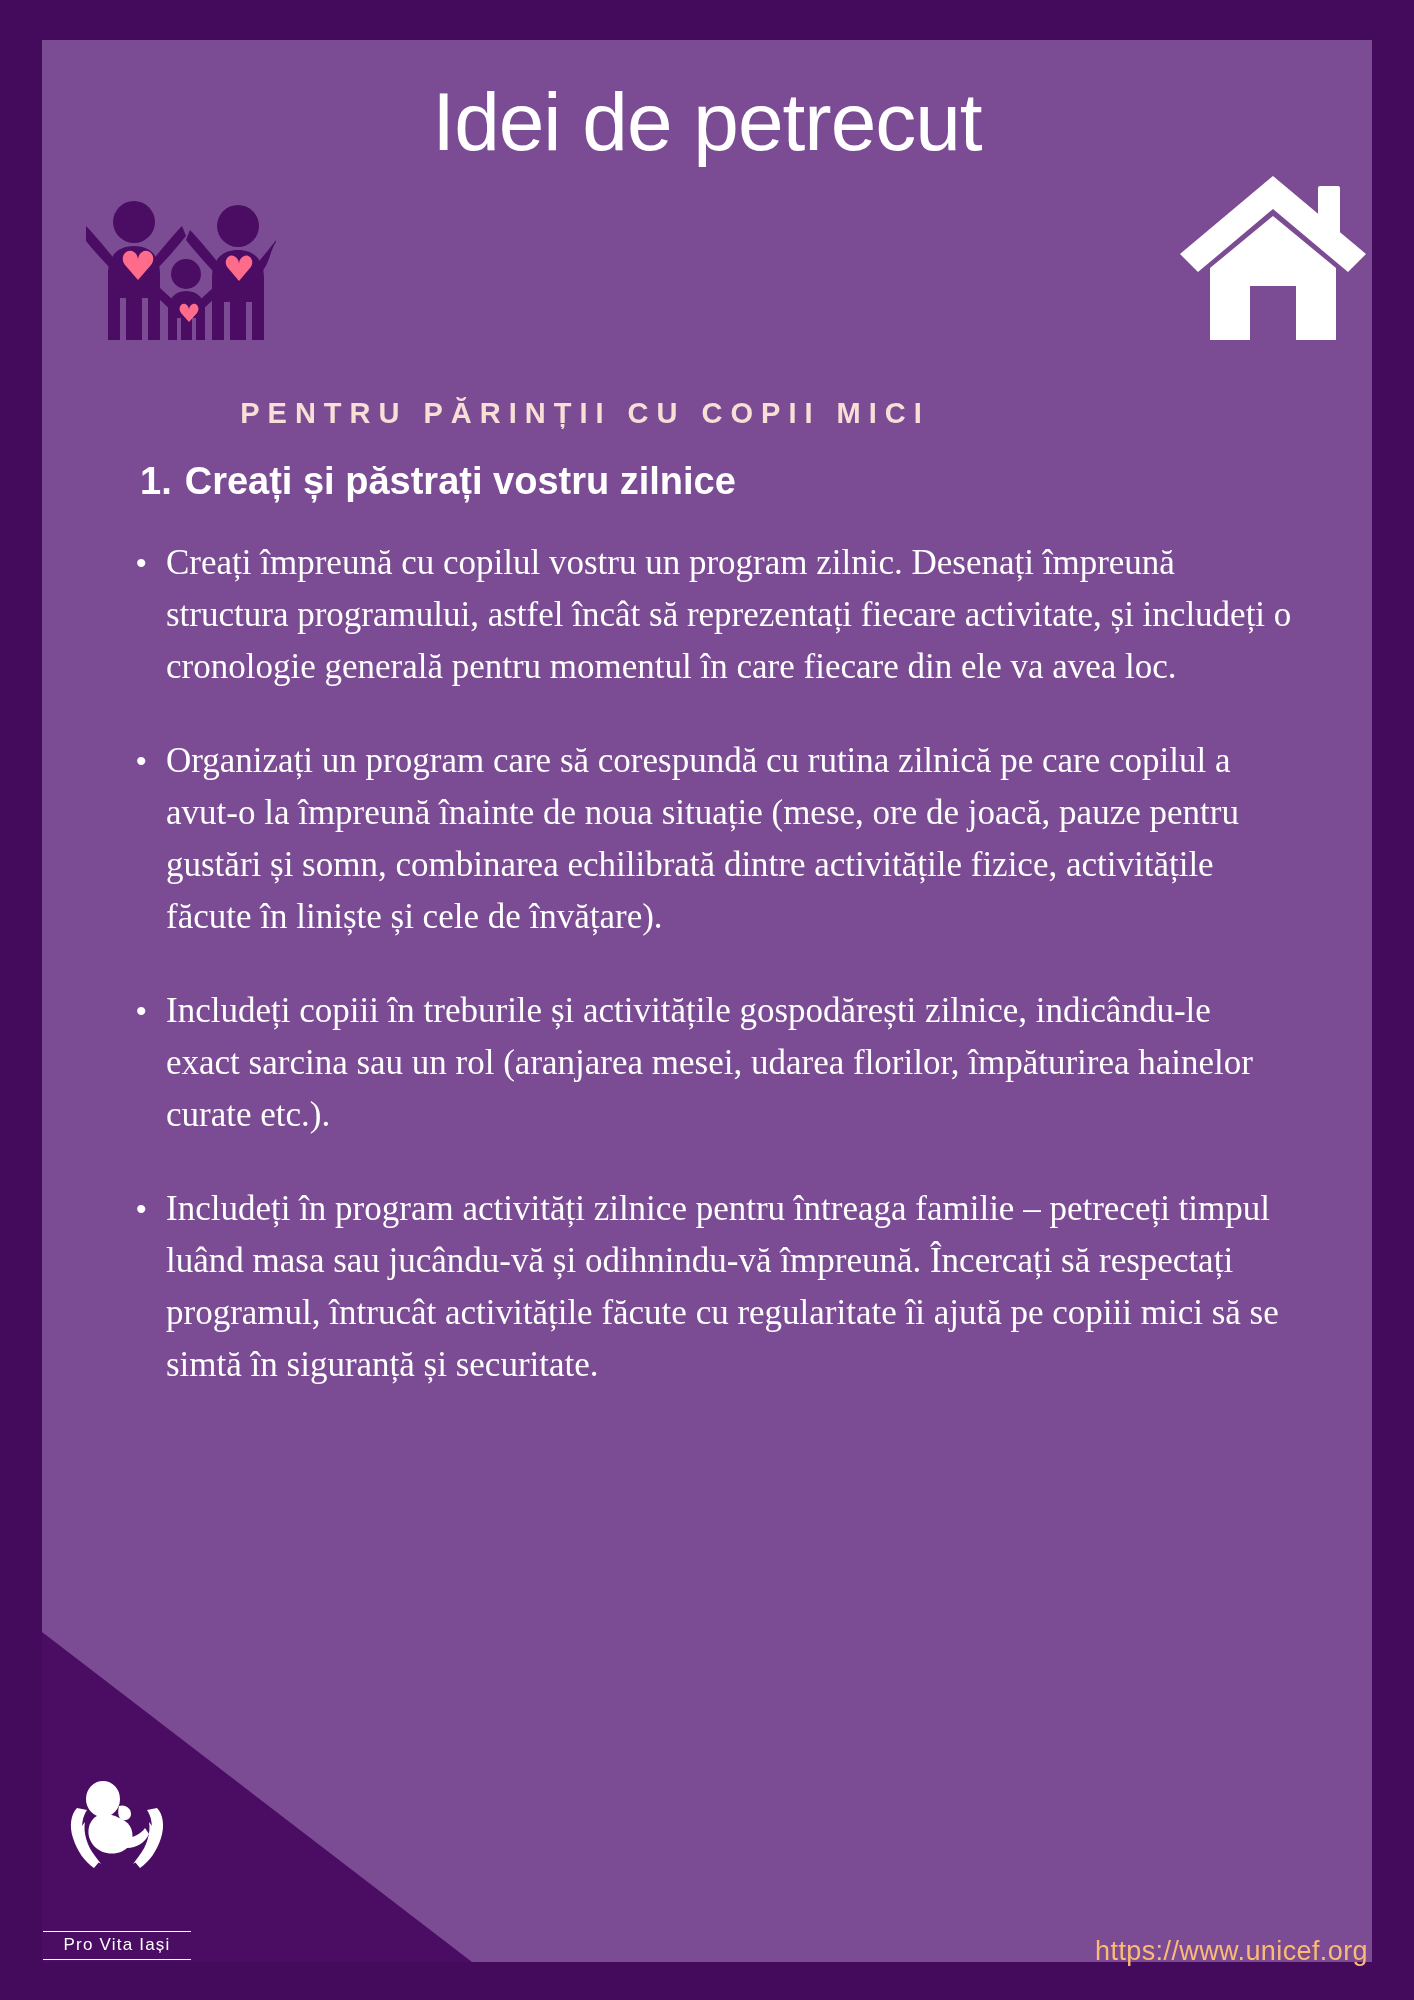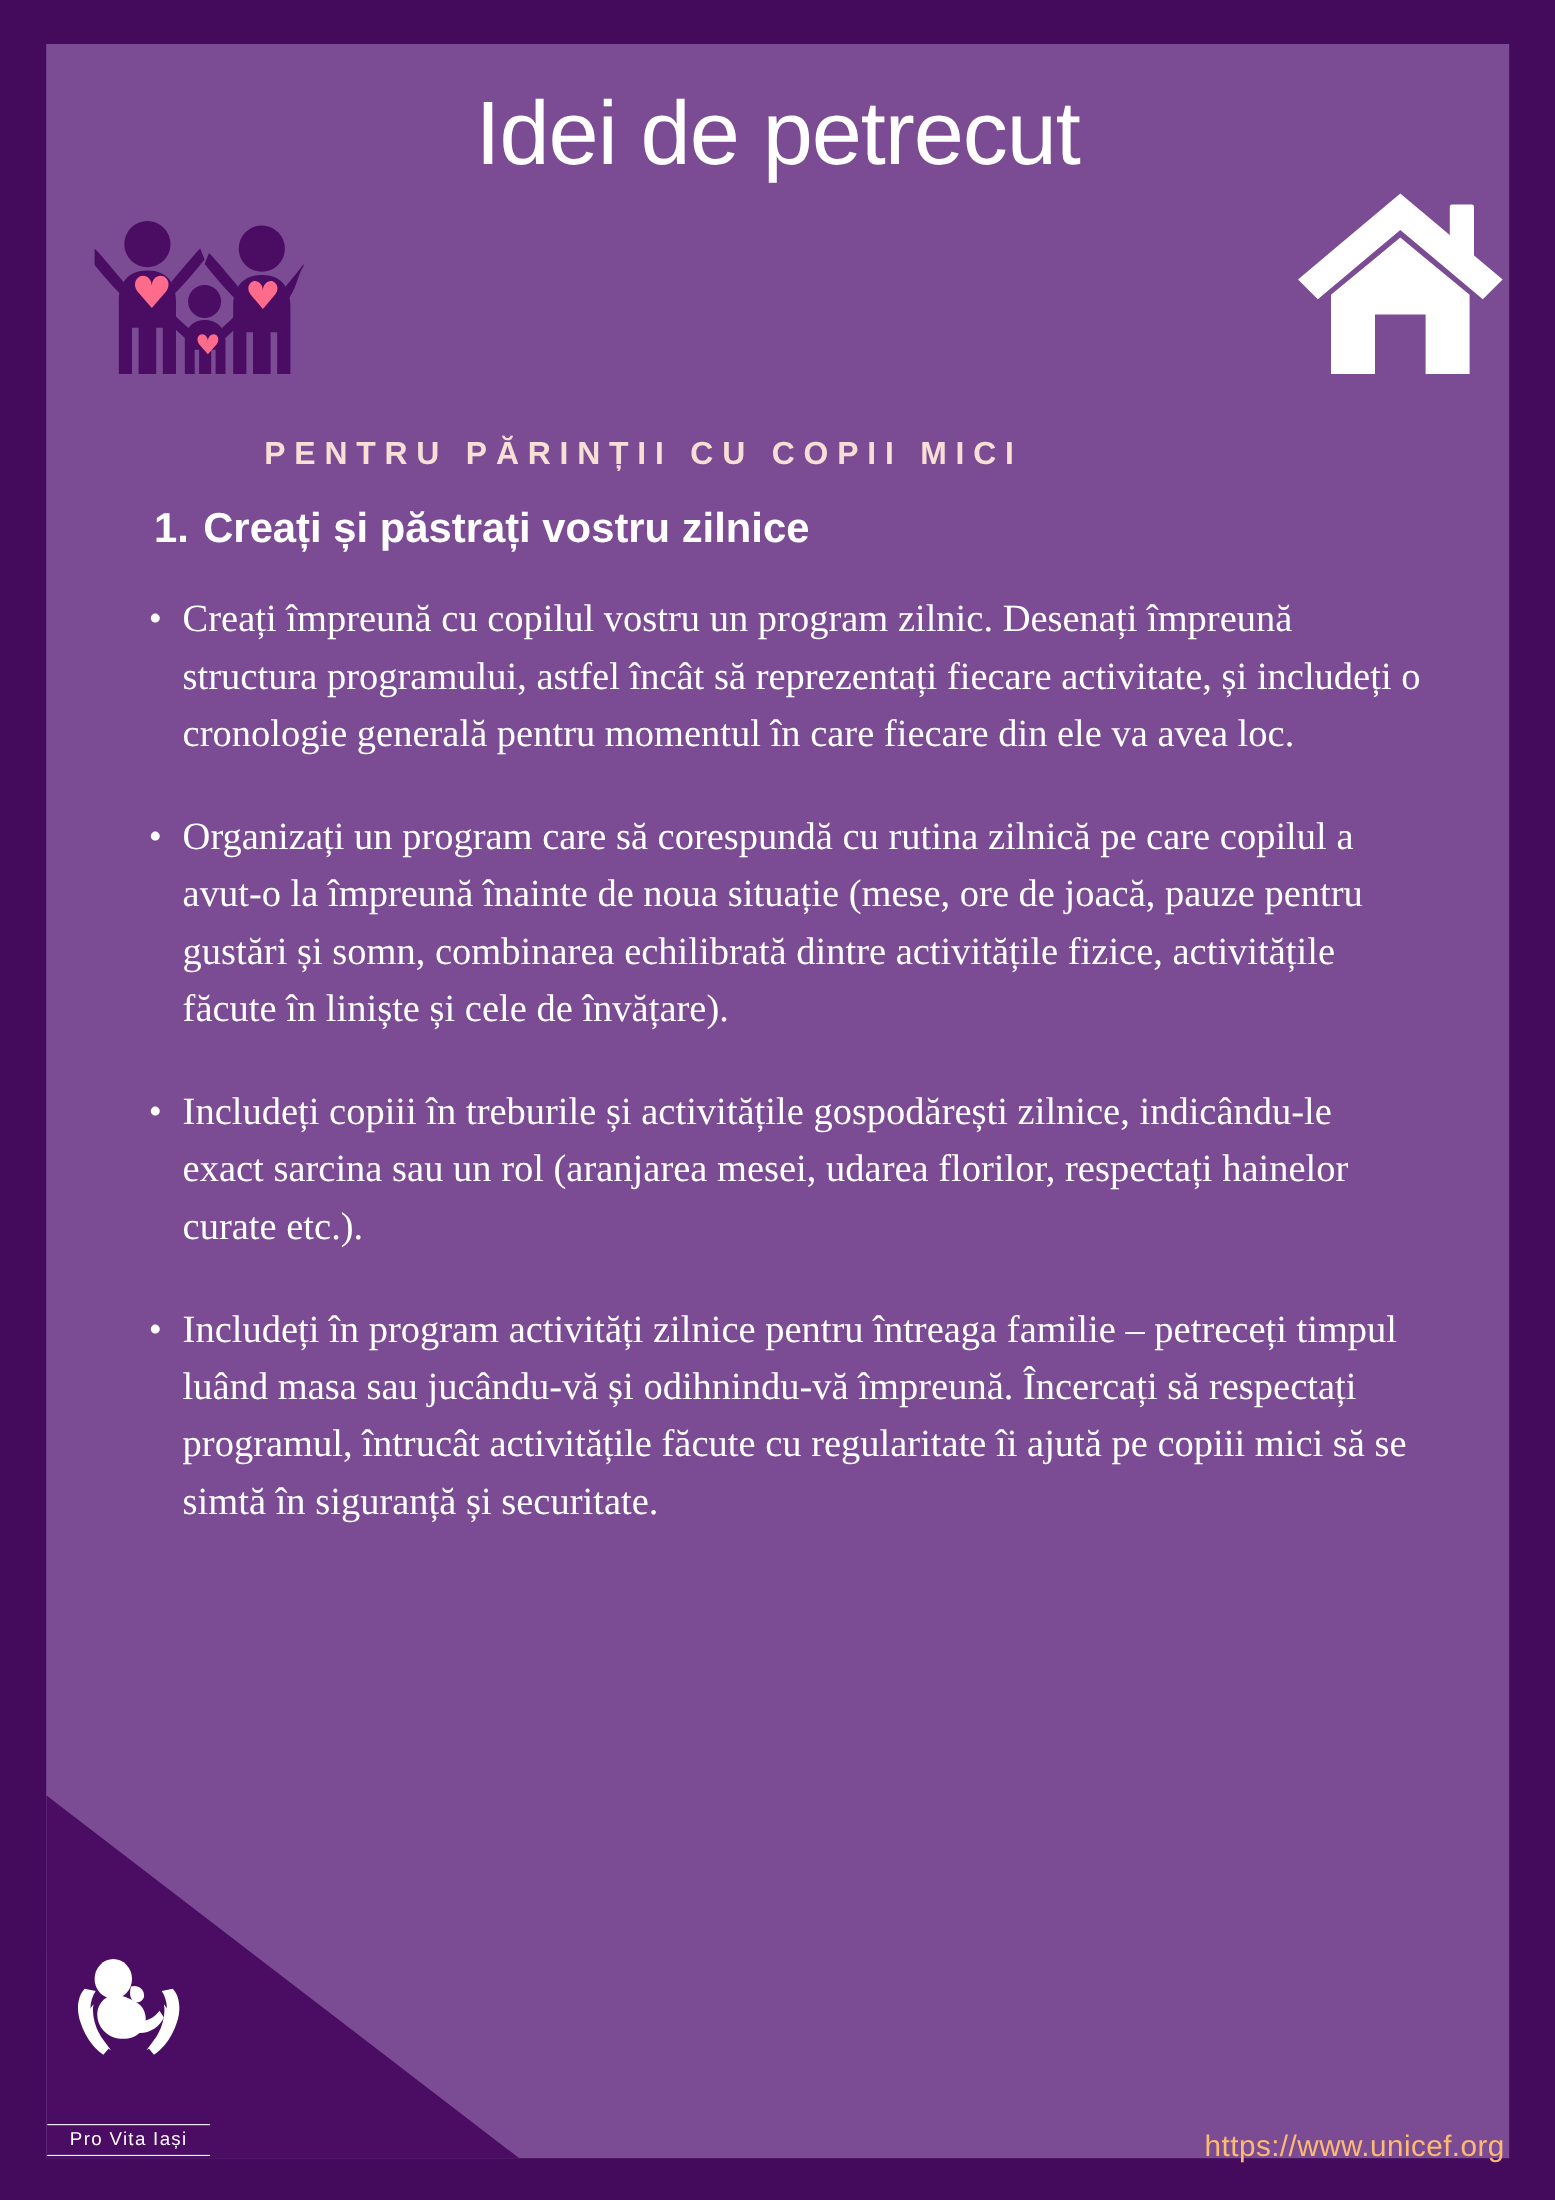--- a/index.html
+++ b/index.html
@@ -210,21 +210,21 @@
     <div class="bullet">
       <span class="dot">•</span>
       <span class="btext">Creați împreună cu copilul vostru un program zilnic. Desenați împreună structura programului, astfel încât să reprezentați fiecare activitate, și includeți o cronologie generală pentru momentul în care fiecare din ele va avea loc.</span>
     </div>
     <div class="bullet">
       <span class="dot">•</span>
       <span class="btext">Organizați un program care să corespundă cu rutina zilnică pe care copilul a avut-o la împreună înainte de noua situație (mese, ore de joacă, pauze pentru gustări și somn, combinarea echilibrată dintre activitățile fizice, activitățile făcute în liniște și cele de învățare).</span>
     </div>
     <div class="bullet">
       <span class="dot">•</span>
-      <span class="btext">Includeți copiii în treburile și activitățile gospodărești zilnice, indicându-le exact sarcina sau un rol (aranjarea mesei, udarea florilor, respectați hainelor curate etc.).</span>
+      <span class="btext">Includeți copiii în treburile și activitățile gospodărești zilnice, indicându-le exact sarcina sau un rol (aranjarea mesei, udarea florilor, împăturirea hainelor curate etc.).</span>
     </div>
     <div class="bullet">
       <span class="dot">•</span>
       <span class="btext">Includeți în program activități zilnice pentru întreaga familie – petreceți timpul luând masa sau jucându-vă și odihnindu-vă împreună. Încercați să respectați programul, întrucât activitățile făcute cu regularitate îi ajută pe copiii mici să se simtă în siguranță și securitate.</span>
     </div>
   </div>
 
   <div id="logo">
     <svg class="mark" viewBox="0 0 108 104" xmlns="http://www.w3.org/2000/svg">
       <g fill="#ffffff">

